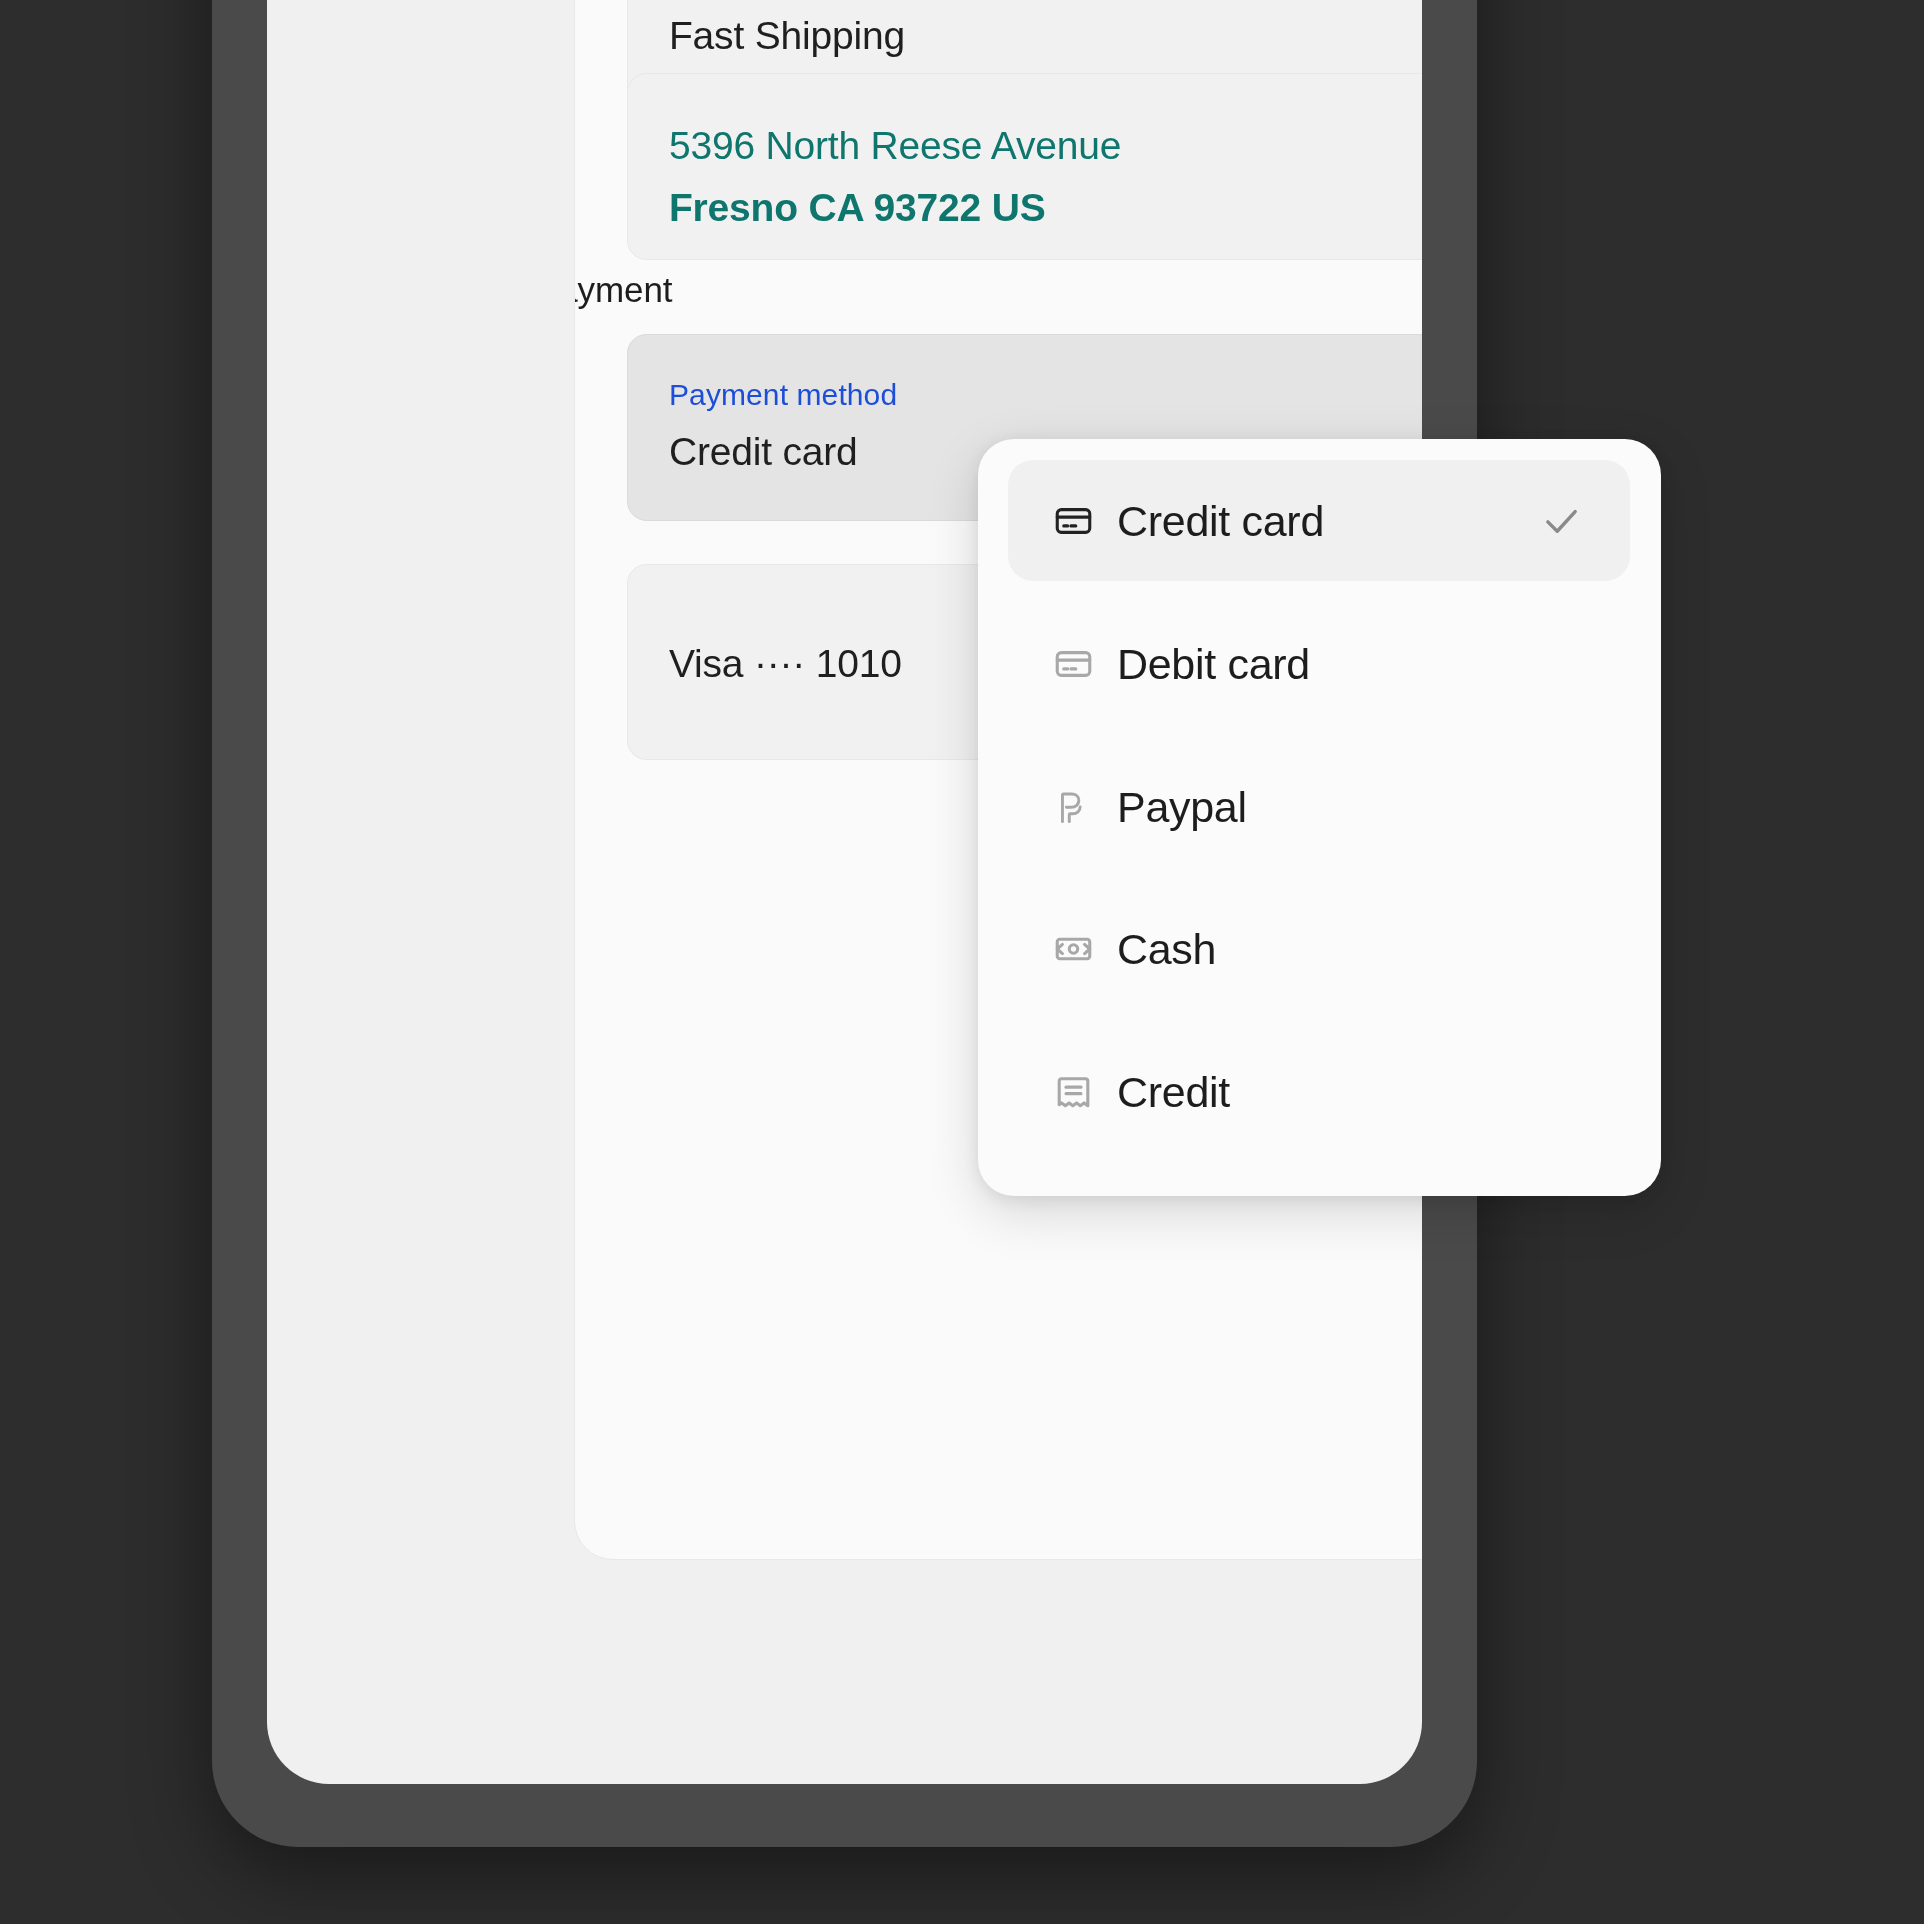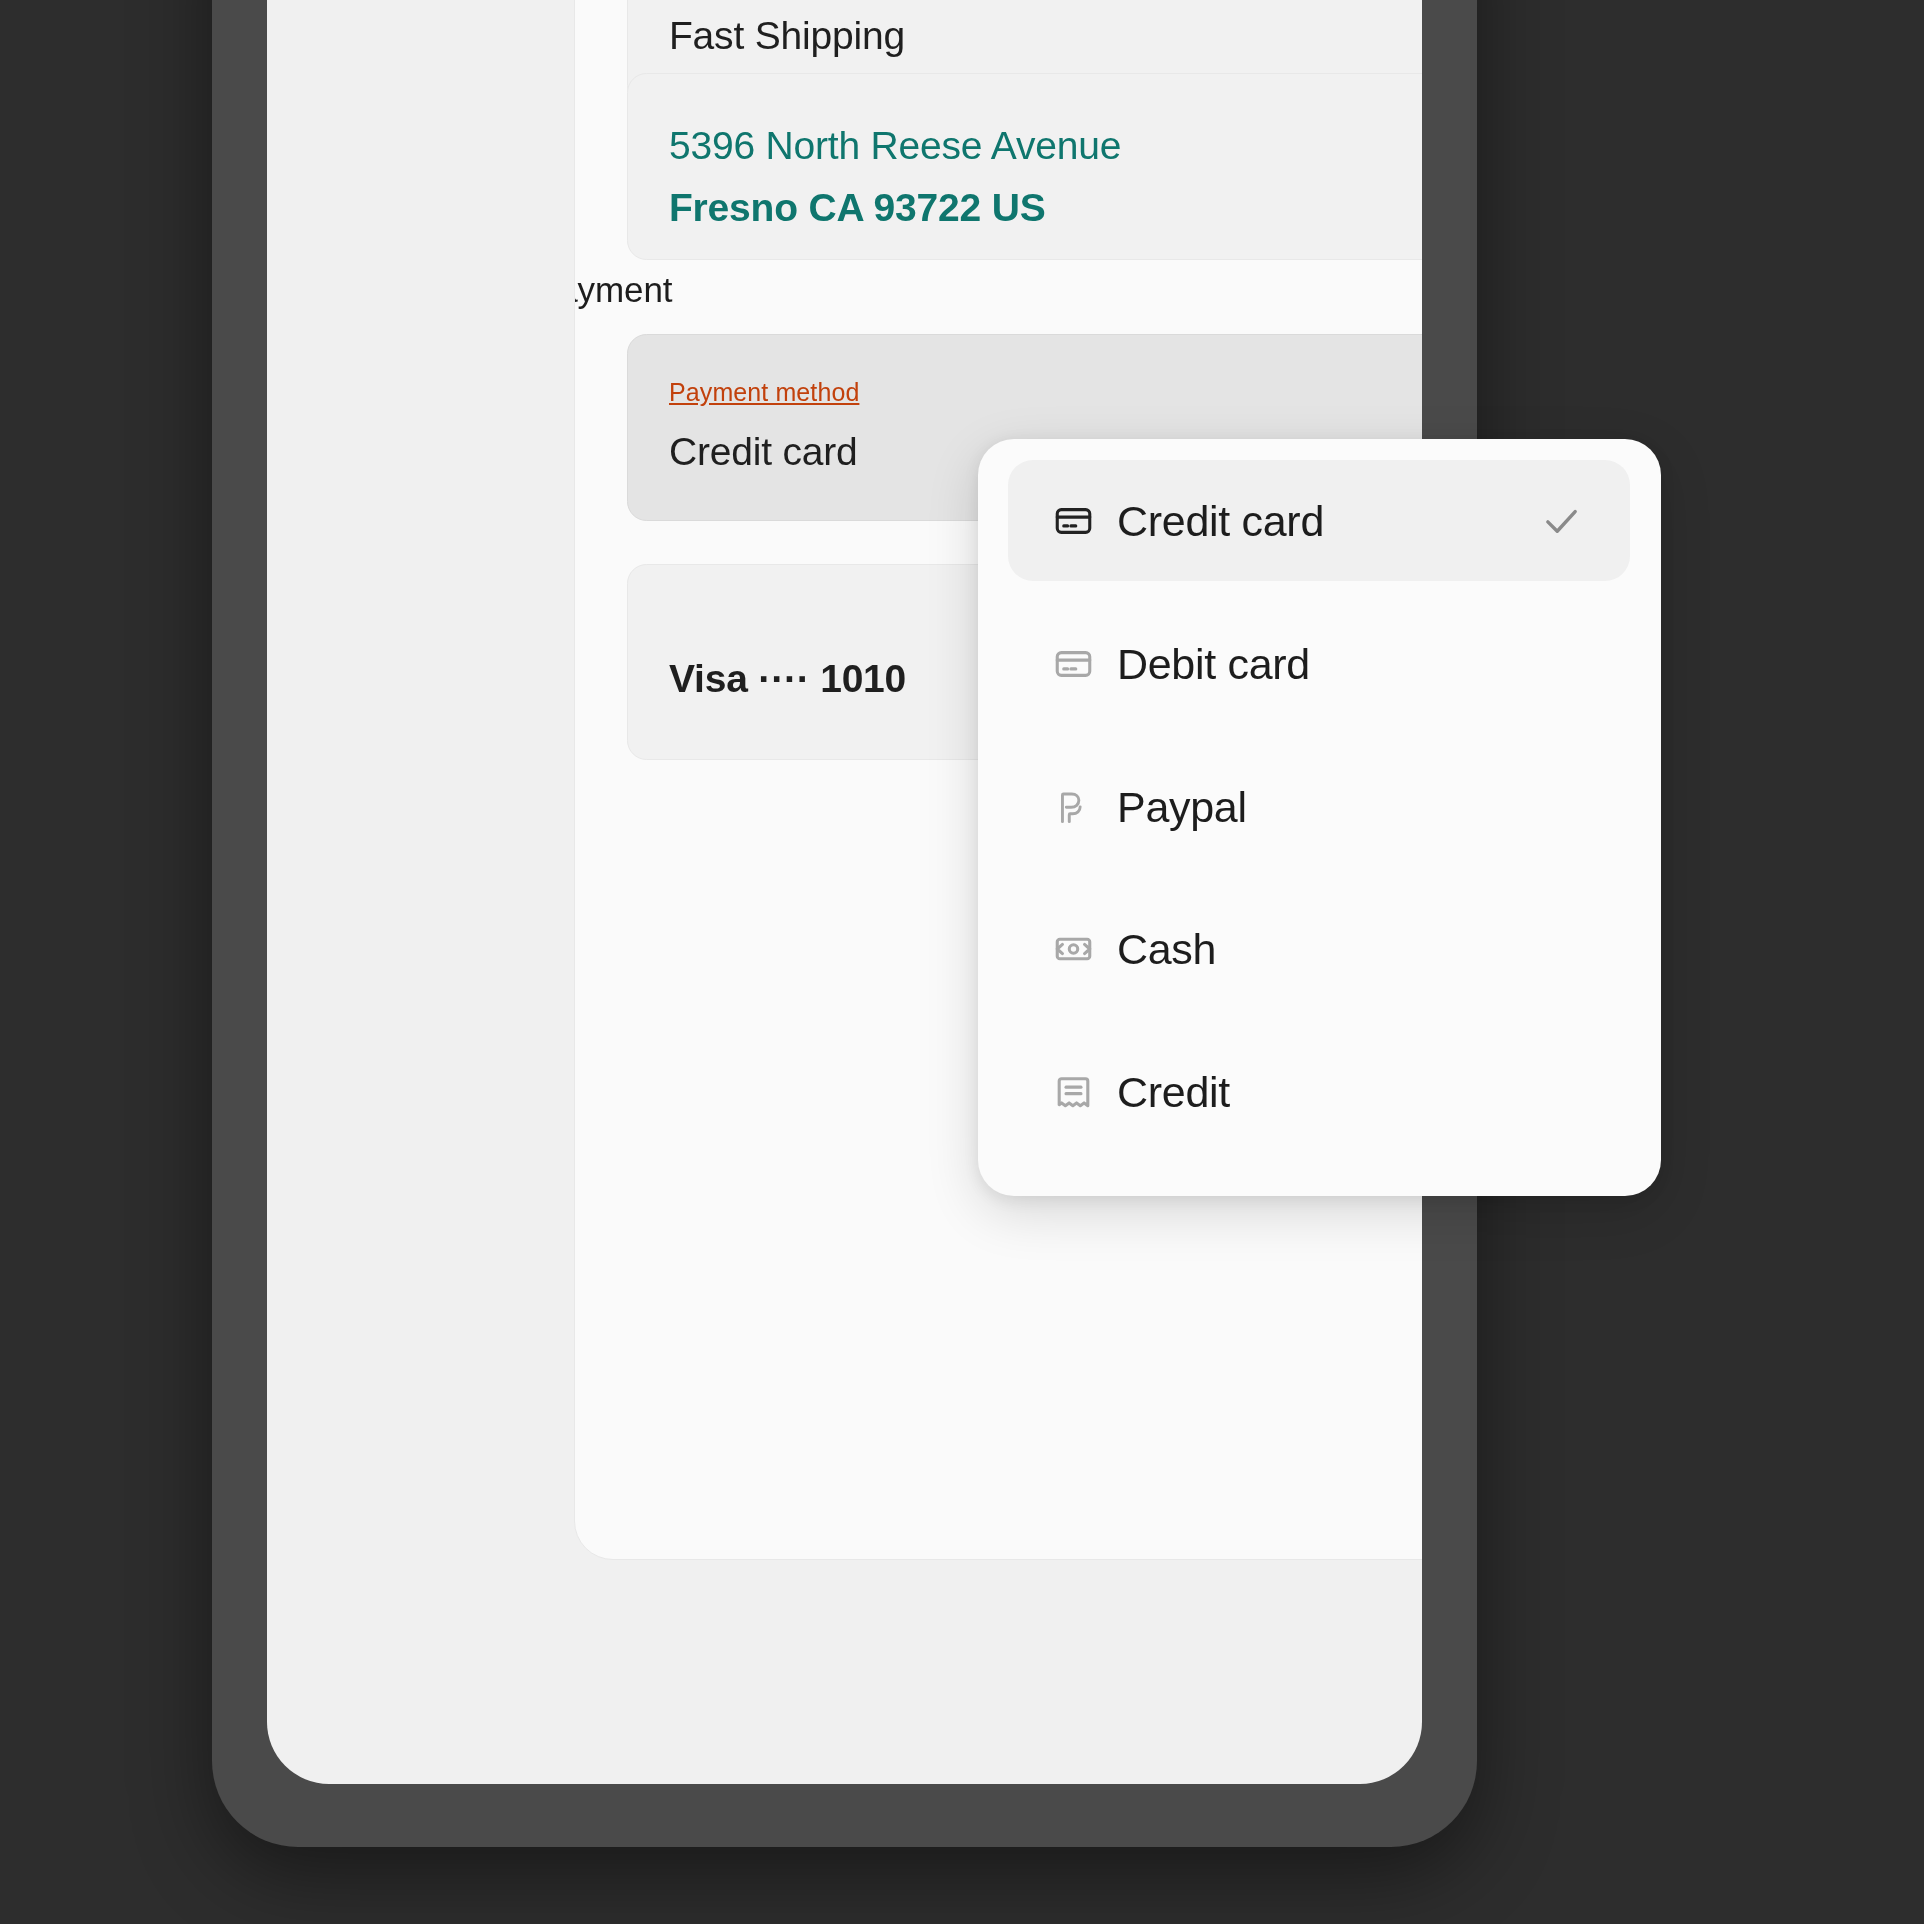--- a/index.html
+++ b/index.html
@@ -68,25 +68,24 @@
     box-sizing: border-box;
   }
   .field.emphasis {
     background: #e4e4e4;
     border-color: #dadada;
   }
 
   .field-label {
     position: absolute;
     left: 41px;
-    font-size: 25px;
-    color: #c2410c;
+    font-size: 30px;
+    color: #1d4ed8;
     letter-spacing: 0.1px;
     line-height: 1;
-    text-decoration: underline;
   }
   .field-value {
     position: absolute;
     left: 41px;
     font-size: 39px;
     color: #1f1f1f;
     line-height: 1;
     letter-spacing: -0.2px;
   }
 
@@ -192,21 +191,21 @@
 
       <div class="section-heading" style="left:-40px; top:599px;">Payment</div>
 
       <div class="field emphasis" style="left:52px; top:661px; width:964px; height:187px;">
         <div class="field-label" style="top:45px;">Payment method</div>
         <div class="field-value" style="top:97px;">Credit card</div>
 
       </div>
 
       <div class="field" style="left:52px; top:891px; width:964px; height:196px;">
-        <div class="field-value" style="top:94px;font-weight:bold;">Visa ···· 1010</div>
+        <div class="field-value" style="top:79px;">Visa ···· 1010</div>
 
       </div>
 
     </div>
   </div>
 
   <div class="dropdown">
 
     <div class="dd-item selected" style="top:21.4px;">
       <span class="dd-icon">

